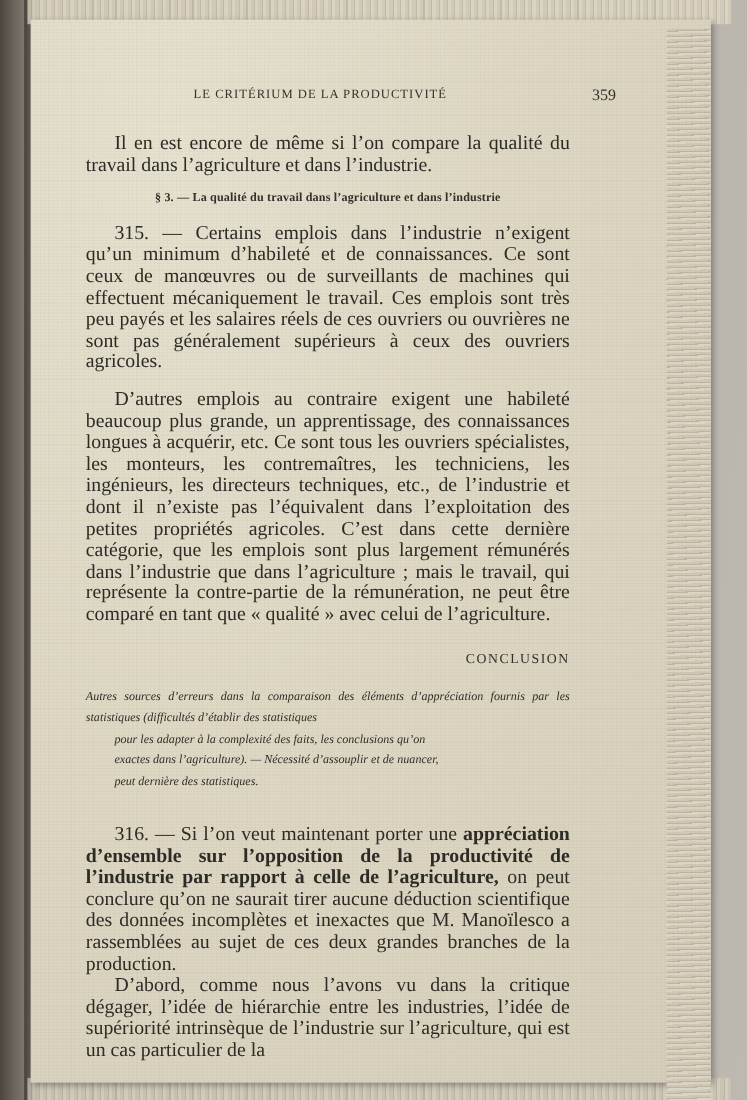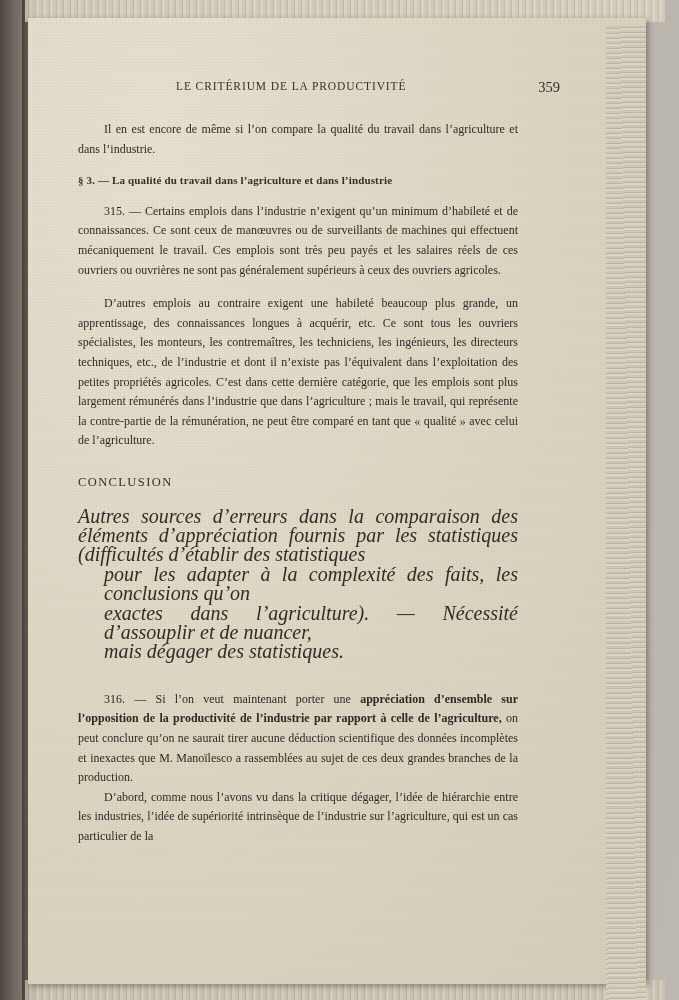--- a/index.html
+++ b/index.html
@@ -117,53 +117,54 @@
     position: absolute;
     right: -42px;
     top: -1px;
     font-size: 14.5px;
     color: #2e2c27;
     margin-left: 16px;
   }
 
   p {
     margin: 0;
-    font-size: 12px;
+    font-size: 18px;
     line-height: 19.6px;
     text-align: justify;
     text-indent: 26px;
     color: #2d2b26;
     hyphens: manual;
   }
   p + p { margin-top: 0; }
 
   .sec-head {
+    text-align: center;
     font-size: 11px;
     letter-spacing: .15px;
     margin: 12px 0 11px 0;
     text-indent: 0;
     font-weight: 700;
     color: #32302a;
   }
 
   .gap { height: 14px; }
 
   .conclusion {
-    text-align: left;
+    text-align: right;
     font-variant: small-caps;
     font-size: 12.5px;
     letter-spacing: 1.4px;
     margin: 22px 0 14px 0;
     text-indent: 0;
     color: #32302a;
   }
 
   .summary {
     font-style: italic;
-    font-size: 20px;
+    font-size: 11px;
     line-height: 19.4px;
     text-align: justify;
     text-indent: 0;
     padding-left: 0;
     color: #2f2d28;
   }
   .summary .ind { display:block; padding-left: 26px; text-indent: 0; }
 
   .bold { font-weight: 700; }
 
@@ -213,21 +214,21 @@
     <div class="gap"></div>
 
     <p>D’autres emplois au contraire exigent une habileté beaucoup plus grande, un apprentissage, des connaissances longues à acquérir, etc. Ce sont tous les ouvriers spécialistes, les monteurs, les contremaîtres, les techniciens, les ingénieurs, les directeurs techniques, etc., de l’industrie et dont il n’existe pas l’équivalent dans l’exploitation des petites propriétés agricoles. C’est dans cette dernière catégorie, que les emplois sont plus largement rémunérés dans l’industrie que dans l’agriculture ; mais le travail, qui représente la contre-partie de la rémunération, ne peut être comparé en tant que « qualité » avec celui de l’agriculture.</p>
 
     <p class="conclusion">CONCLUSION</p>
 
     <p class="summary">
       <span>Autres sources d’erreurs dans la comparaison des éléments d’appréciation fournis par les statistiques (difficultés d’établir des statistiques</span>
       <span class="ind">pour les adapter à la complexité des faits, les conclusions qu’on</span>
       <span class="ind">exactes dans l’agriculture). — Nécessité d’assouplir et de nuancer,</span>
-      <span class="ind">mais dégager des statistiques.</span>
+      <span class="ind">peut dernière des statistiques.</span>
     </p>
 
     <div class="gap"></div>
     <div class="gap"></div>
 
     <p><span>316. — Si l’on veut maintenant porter une </span><span class="bold">appréciation d’ensemble sur l’opposition de la productivité de l’industrie par rapport à celle de l’agriculture,</span><span> on peut conclure qu’on ne saurait tirer aucune déduction scientifique des données incomplètes et inexactes que M. Manoïlesco a rassemblées au sujet de ces deux grandes branches de la production.</span></p>
 
     <p>D’abord, comme nous l’avons vu dans la critique dégager, l’idée de hiérarchie entre les industries, l’idée de supériorité intrinsèque de l’industrie sur l’agriculture, qui est un cas particulier de la</p>
 
   </div>

